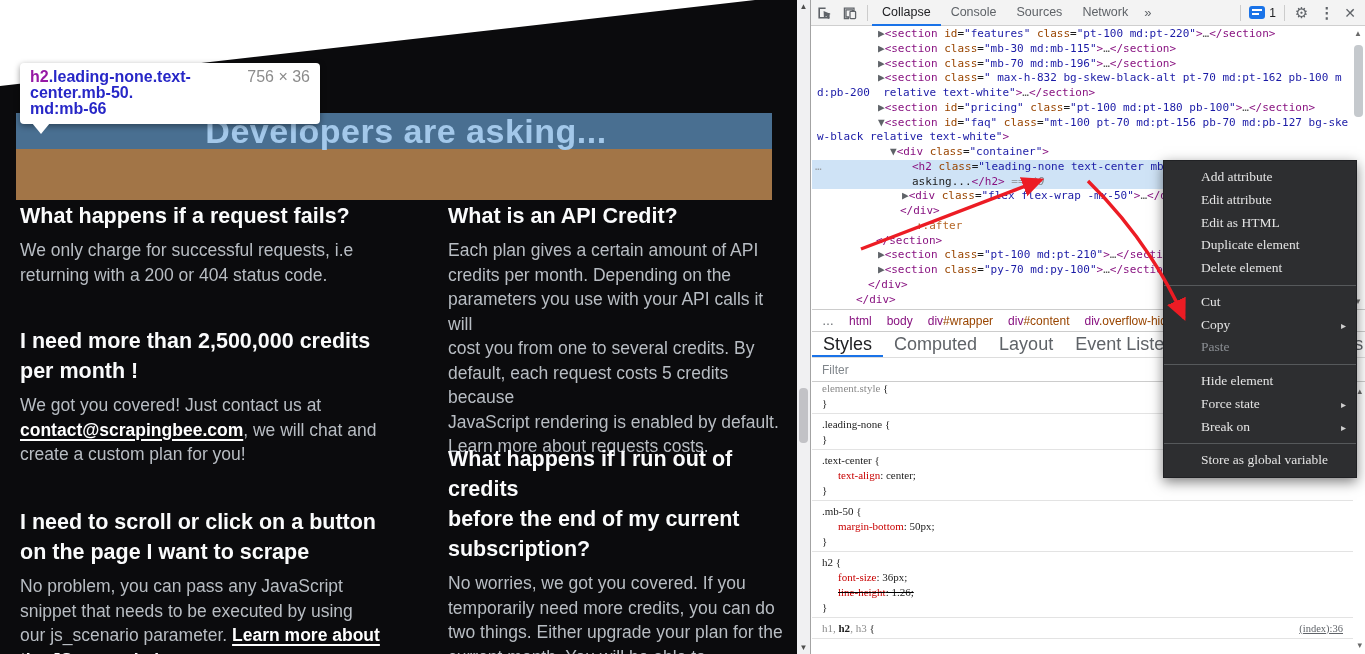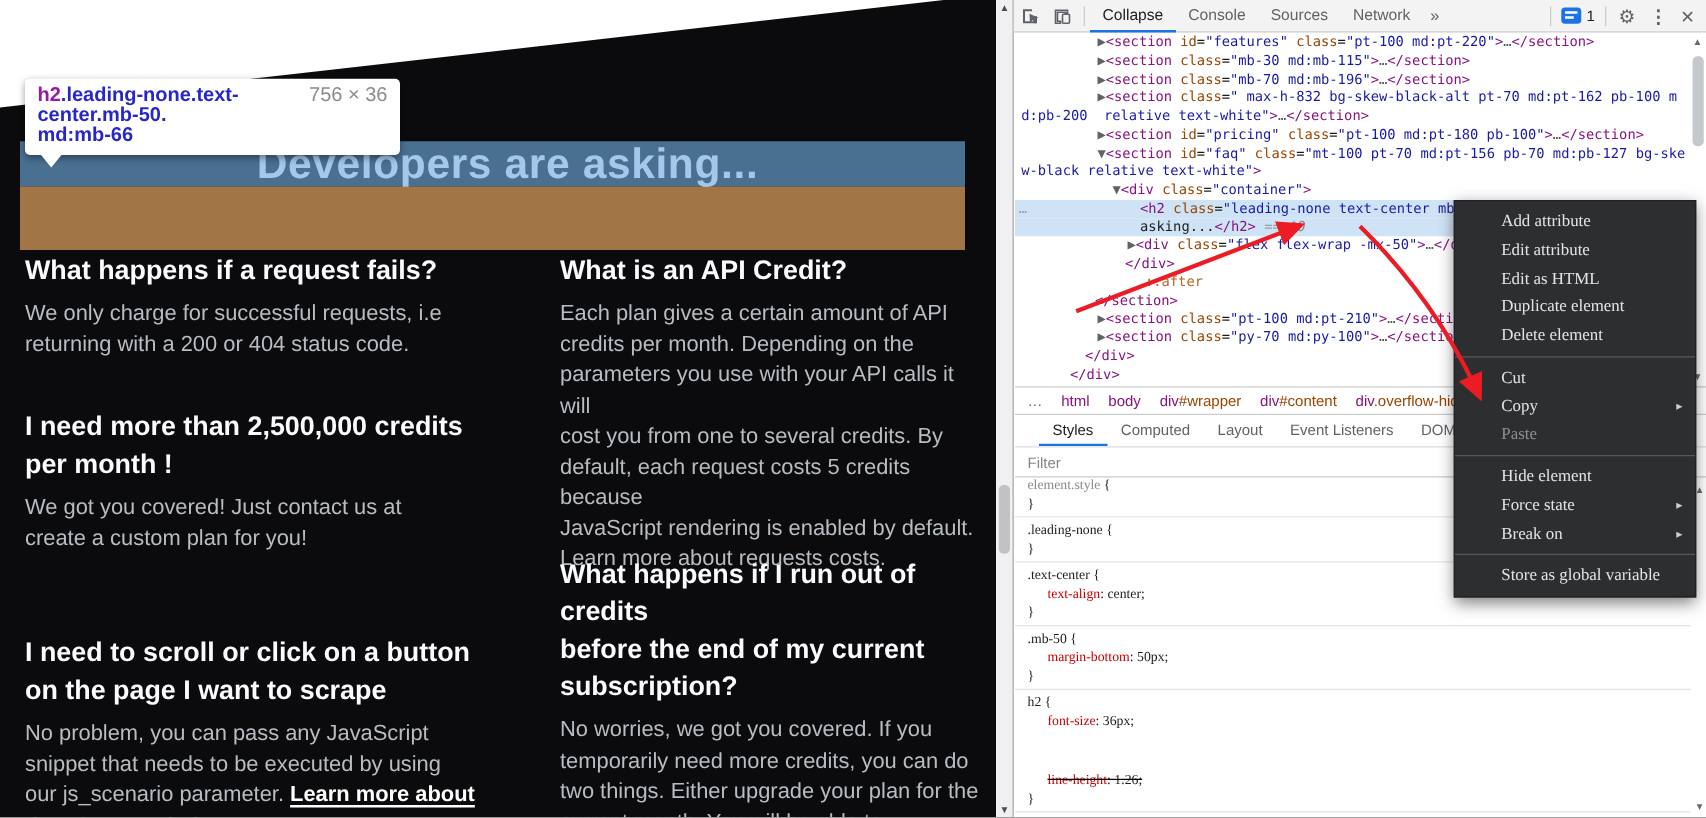--- a/index.html
+++ b/index.html
@@ -69,37 +69,37 @@
   .c-ar { color:#5f6368; } .c-pl { color:#1c1c1c; } .c-dots { color:#565656; }
   .c-eq { color:#9aa0a6; } .c-eqi { color:#80868b; font-style:italic; }
   .c-pseudo { color:#b56727; }
 
   .crumbs { position:absolute; top:309px; left:1px; right:0; height:22px; border-top:1px solid #ccc;
     background:#fff; display:flex; align-items:center; padding-left:10px; gap:15px; font-size:12px; }
   .crumb { white-space:nowrap; }
   .c-dim { color:#5f6368; }
 
   .ptabs { position:absolute; top:331px; left:1px; right:0; height:26px; border-top:1px solid #ccc;
-    background:#fff; display:flex; font-size:12px;padding-left:19px; }
+    background:#fff; display:flex; font-size:18px; }
   .ptab { padding:0 11px; line-height:25px; color:#5f6368; white-space:nowrap; }
   .ptab.active { color:#202124; box-shadow:inset 0 -2px 0 #1a73e8; }
 
   .filterbar { position:absolute; top:357px; left:1px; right:0; height:25px; border-top:1px solid #ddd;
     border-bottom:1px solid #ccc; background:#fff; display:flex; align-items:center; }
   .filter-input { border:none; outline:none; background:transparent; font-size:12px; color:#333;
     padding-left:10px; width:320px; font-family:"Liberation Sans",sans-serif; }
   .filter-input::placeholder { color:#80868b; opacity:1; }
 
   .styles { position:absolute; top:378px; bottom:0; left:1px; width:541px; overflow:hidden;
     font-family:Liberation Serif, serif; font-size:11px; }
   .rule { padding:3px 0 2px; border-bottom:1px solid #e3e3e3; line-height:15px; }
   .rsel { padding:0 10px; } .rclose { padding-left:10px; color:#1c1c1c; }
   .rprop { padding-left:26px; }
   .pname { color:#c80000; } .pval { color:#1c1c1c; }
-  .struck { text-decoration:line-through;margin-top:32px; }
+  .struck { text-decoration:line-through; }
   .rlink { float:right; color:#5f6368; text-decoration:underline; font-size:10.5px; }
   .c-gray { color:#8b8b8b; } .c-selb { color:#1c1c1c; font-weight:700; }
 
   .mini-ar { position:absolute; font-size:9px; color:#6a6a6a; z-index:8;}
   #el-sb-up { right:3px; top:29px; } #el-sb-dn { right:3px; top:297px; }
   #st-sb-up { right:3px; top:386px; } #st-sb-dn { right:3px; top:640px; }
   #el-sb-thumb { position:absolute; right:2px; top:45px; width:9px; height:72px; background:#c5c9cd; border-radius:4px; }
 
   
   #ctxmenu { position:absolute; left:1163px; top:160px; width:194px; background:#2d2e30;
@@ -133,20 +133,21 @@
           <div><span>returning with a 200 or 404 status code.</span></div>
         </div>
       </div>
       <div class="qa" style="top: 326px;">
         <div class="qa-h">
           <div>I need more than 2,500,000 credits</div>
           <div>per month !</div>
         </div>
         <div class="qa-p">
           <div><span>We got you covered! Just contact us at</span></div>
+          <div><span class="flink">contact@scrapingbee.com</span><span>, we will chat and</span></div>
           <div><span>create a custom plan for you!</span></div>
         </div>
       </div>
       <div class="qa" style="top: 507px;">
         <div class="qa-h">
           <div>I need to scroll or click on a button</div>
           <div>on the page I want to scrape</div>
         </div>
         <div class="qa-p">
           <div><span>No problem, you can pass any JavaScript</span></div>

